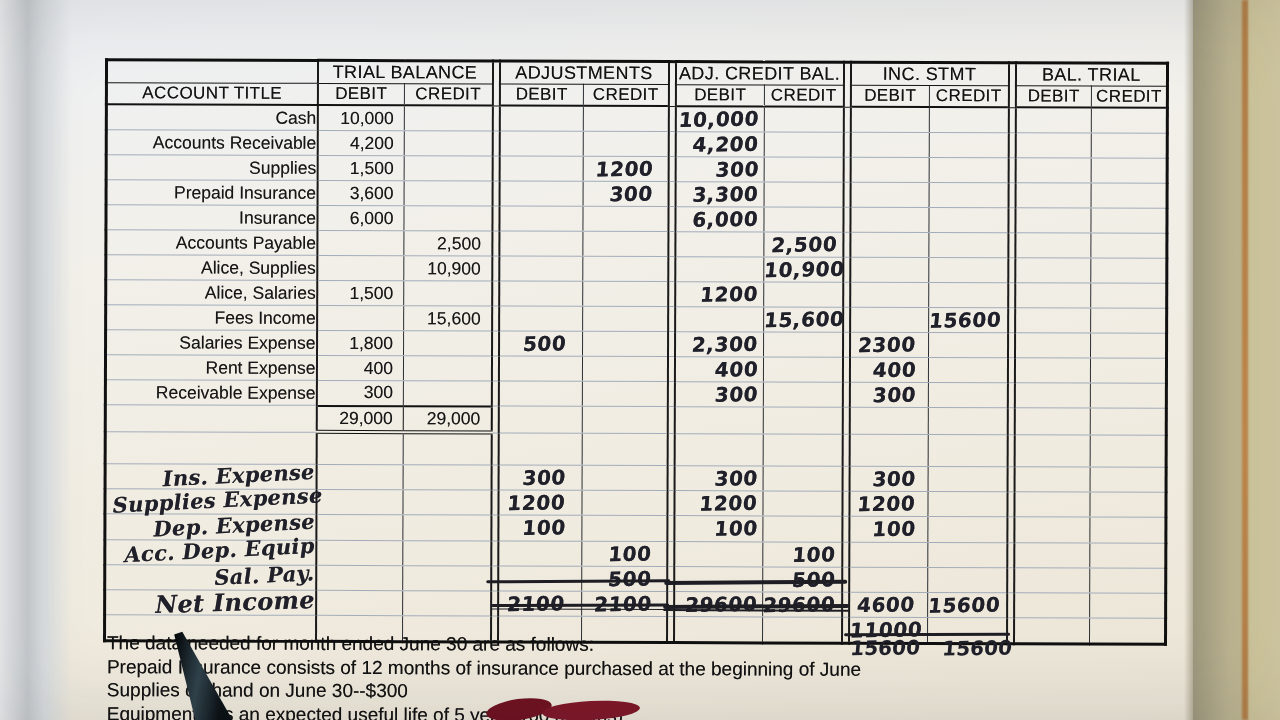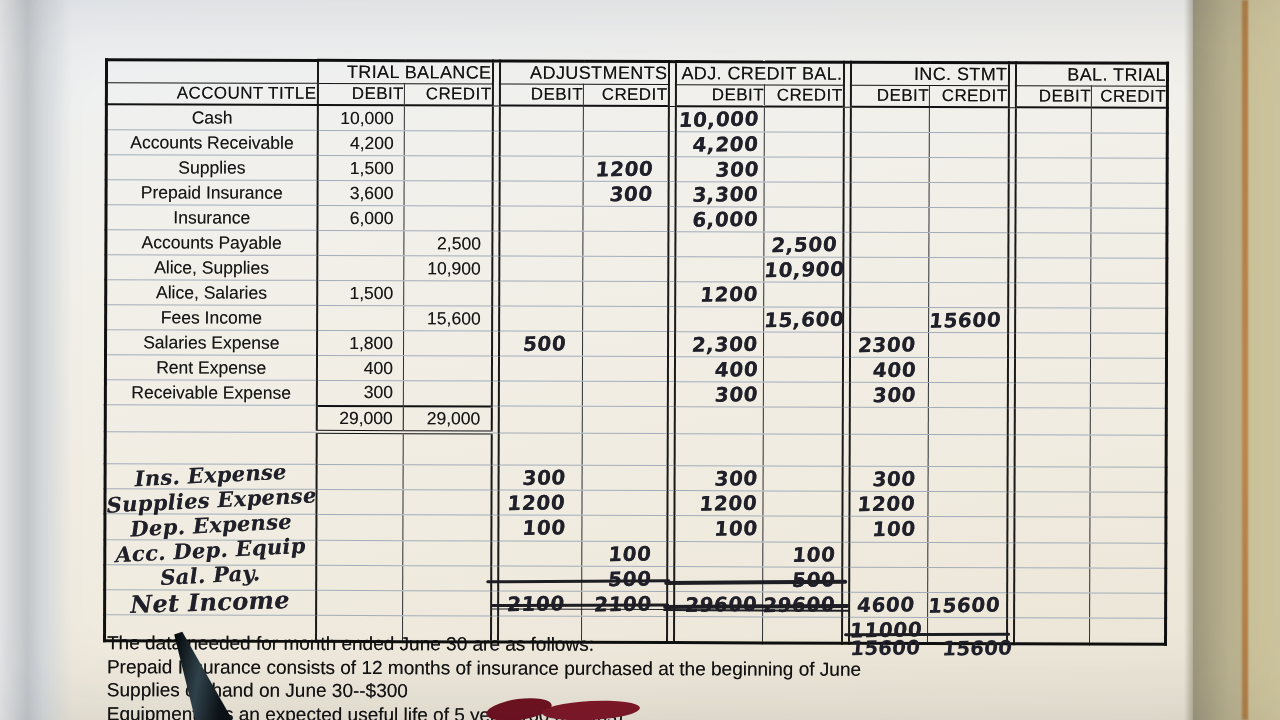--- a/index.html
+++ b/index.html
@@ -32,30 +32,30 @@
        border:3px solid #101010;}
   col.w-title{width:211px}col.w-tbd{width:87px}col.w-tbc{width:88px}
   col.w-gap{width:7px}
   col.w-adjd{width:84px}col.w-adjc{width:85px}
   col.w-atbd{width:89px}col.w-atbc{width:79px}
   col.w-isd{width:79px}col.w-isc{width:79px}
   col.w-bsd{width:76px}col.w-bsc{width:76px}
 
   th,td{padding:0;margin:0;vertical-align:middle;overflow:visible;}
   thead th{height:19px;font-weight:normal;font-size:18px;letter-spacing:.4px;color:#131313;
-           text-align:right;text-shadow:0 0 .5px rgba(0,0,0,.6);}
+           text-align:center;text-shadow:0 0 .5px rgba(0,0,0,.6);}
   tr.group-row th{border-bottom:1.5px solid #151515;}
   tr.head-row th{border-bottom:2px solid #121212;font-size:17px;}
   th.gapcol,td.gapcol{border-left:2px solid #1a1a1a;border-right:2px solid #1a1a1a;}
-  .c-title{border-right:2px solid #1a1a1a;text-align:right;}
+  .c-title{border-right:2px solid #1a1a1a;text-align:center;}
   .c-tb_c,.c-adj_c,.c-atb_c,.c-is_c,.c-bs_c{border-left:1.5px solid #2b2e33;}
 
   tbody td{height:23.5px;border-bottom:1px solid #a3adba;font-size:17.5px;color:#161616;
            text-align:right;text-shadow:0 0 .4px rgba(10,10,10,.5);}
-  tbody td.c-title{text-align:center;white-space:nowrap;}
+  tbody td.c-title{text-align:right;padding-left:6px;white-space:nowrap;}
   tbody td.printed{font-family:"Liberation Sans",sans-serif;padding-right:10px;}
   tr.blank td{height:30px;}
   tr.hw-row td{height:24.2px;}
 
   
   td.hw{font-family:"DejaVu Sans",sans-serif;font-weight:700;font-size:20px;color:#20202a;}
   td.hw .v{display:inline-block;transform:skewX(-6deg) rotate(-1.2deg);letter-spacing:.5px;
            text-shadow:0 0 .4px rgba(20,20,30,.7);}
   td.hw-title .tv{display:inline-block;font-family:"DejaVu Serif",serif;font-style:italic;font-weight:700;
            font-size:21px;color:#20202a;transform:rotate(-3deg);letter-spacing:.3px;line-height:14px;}

